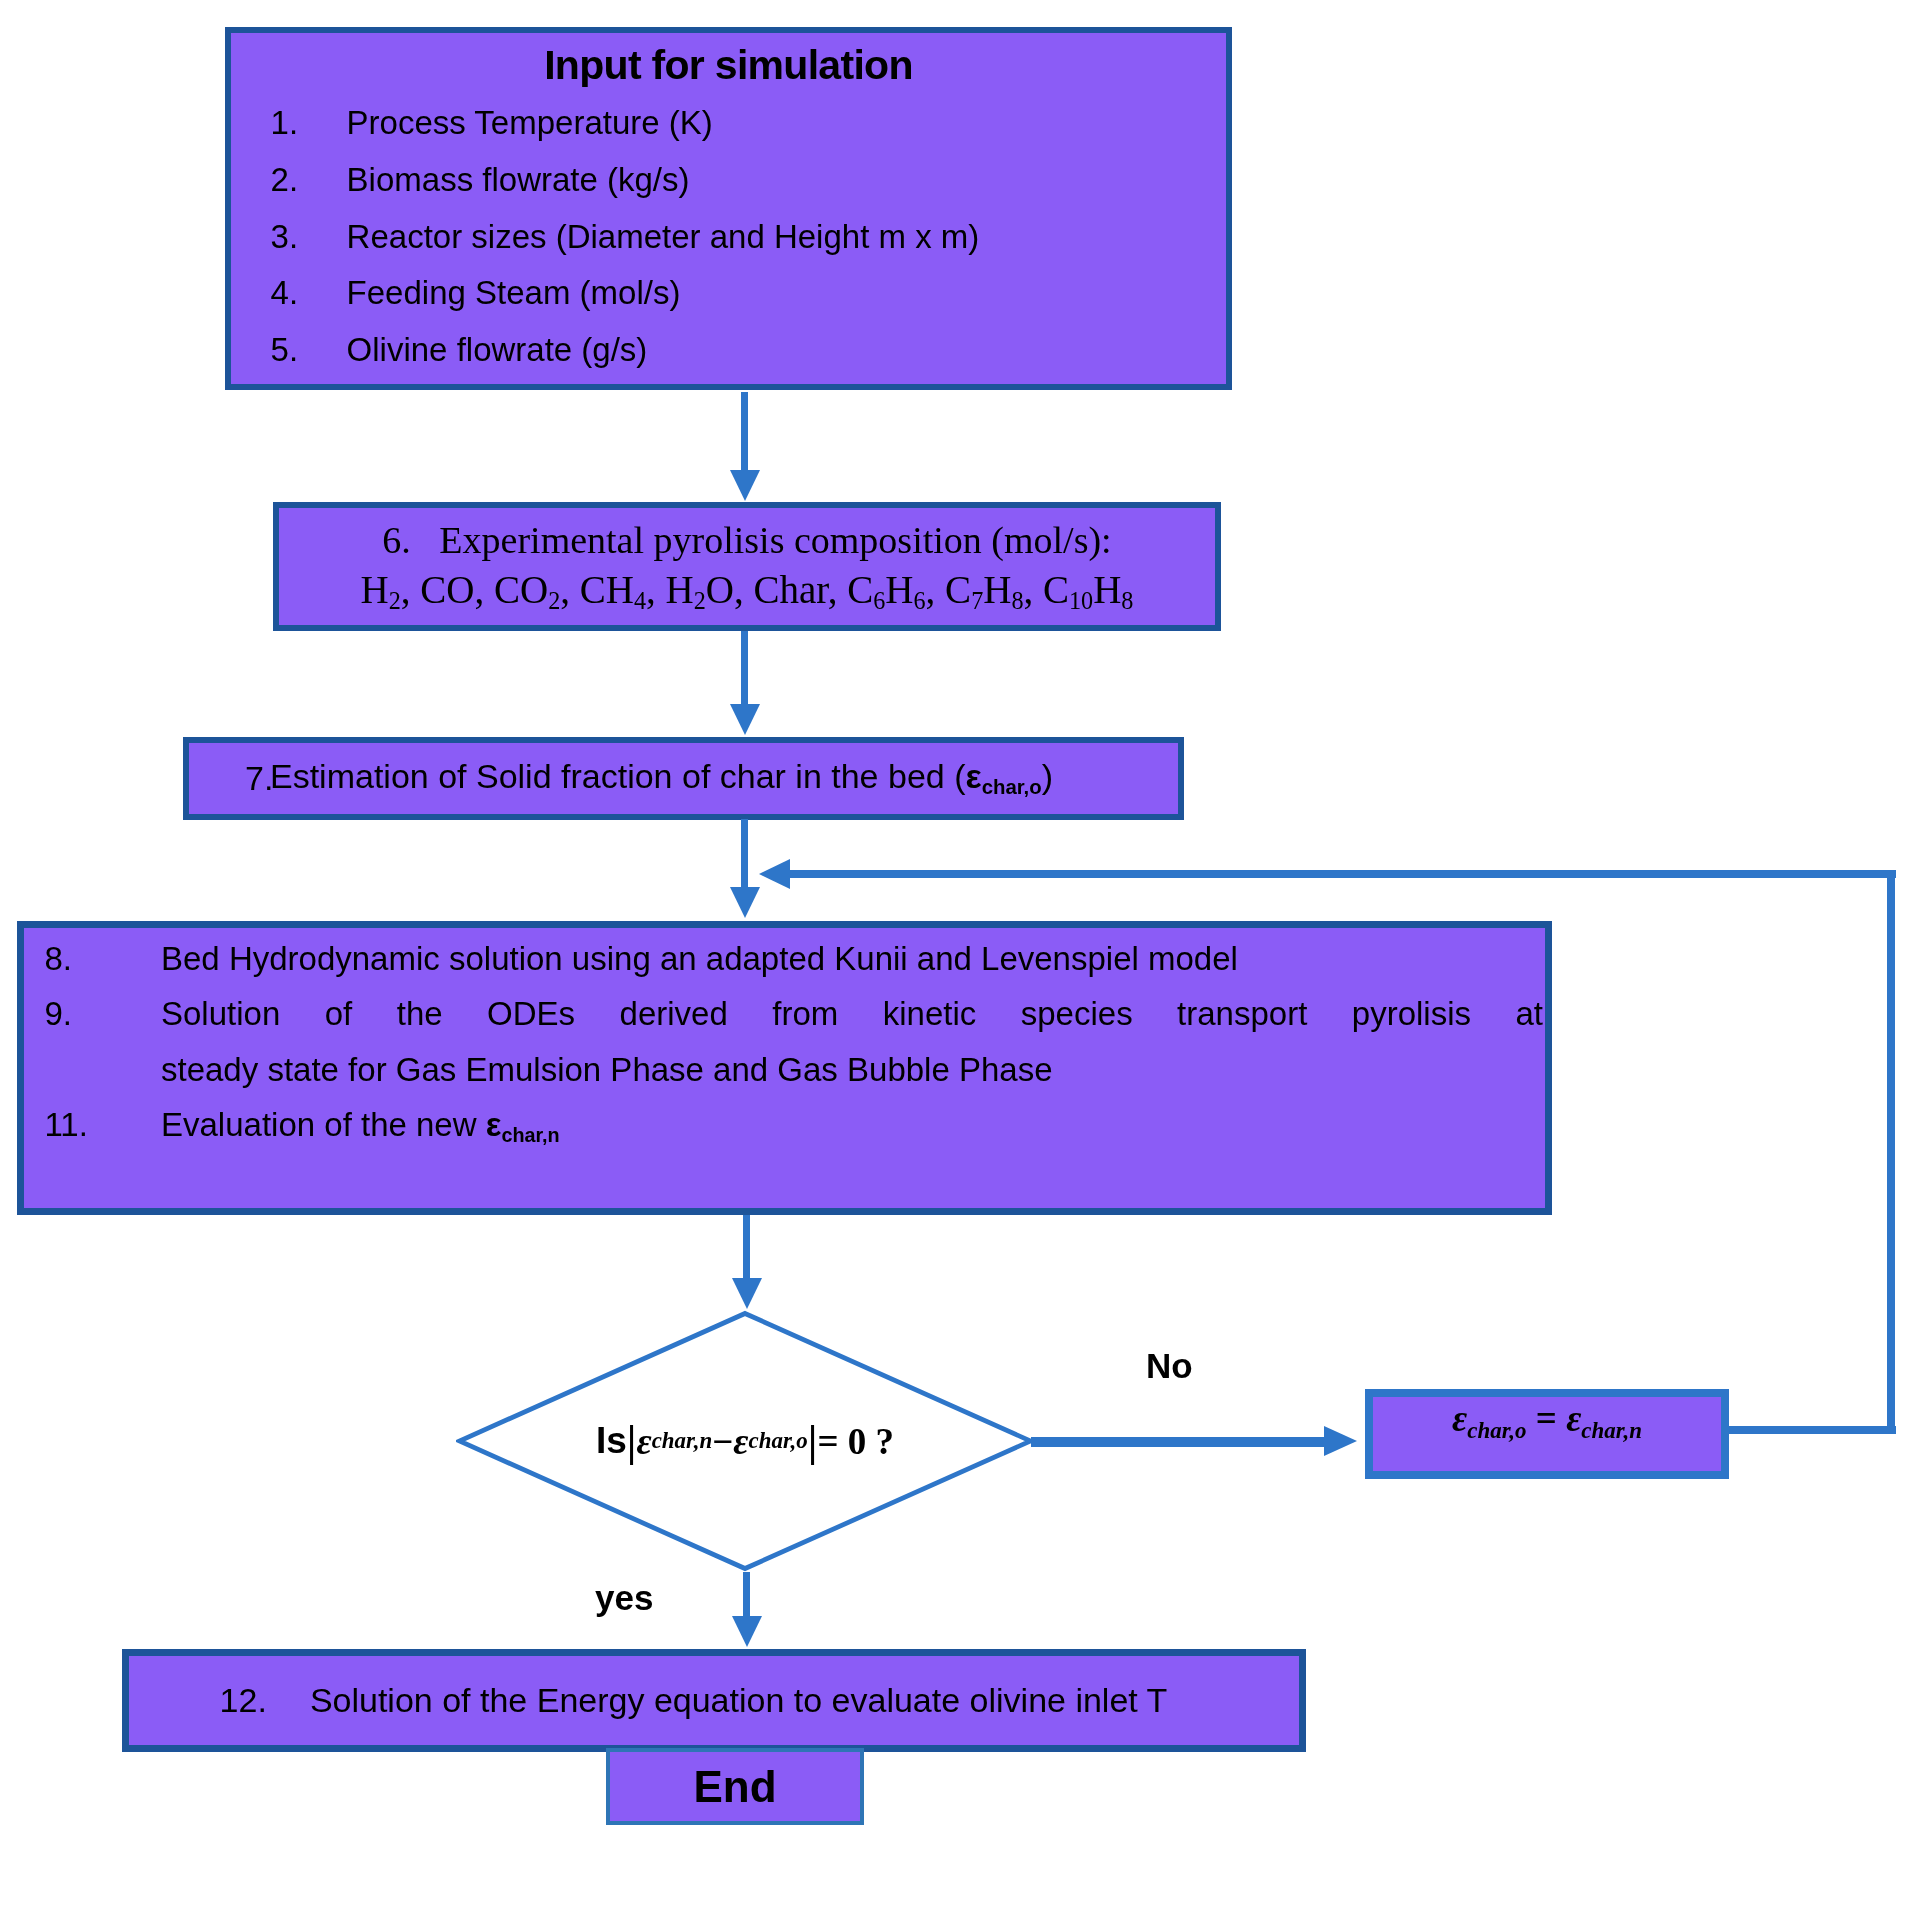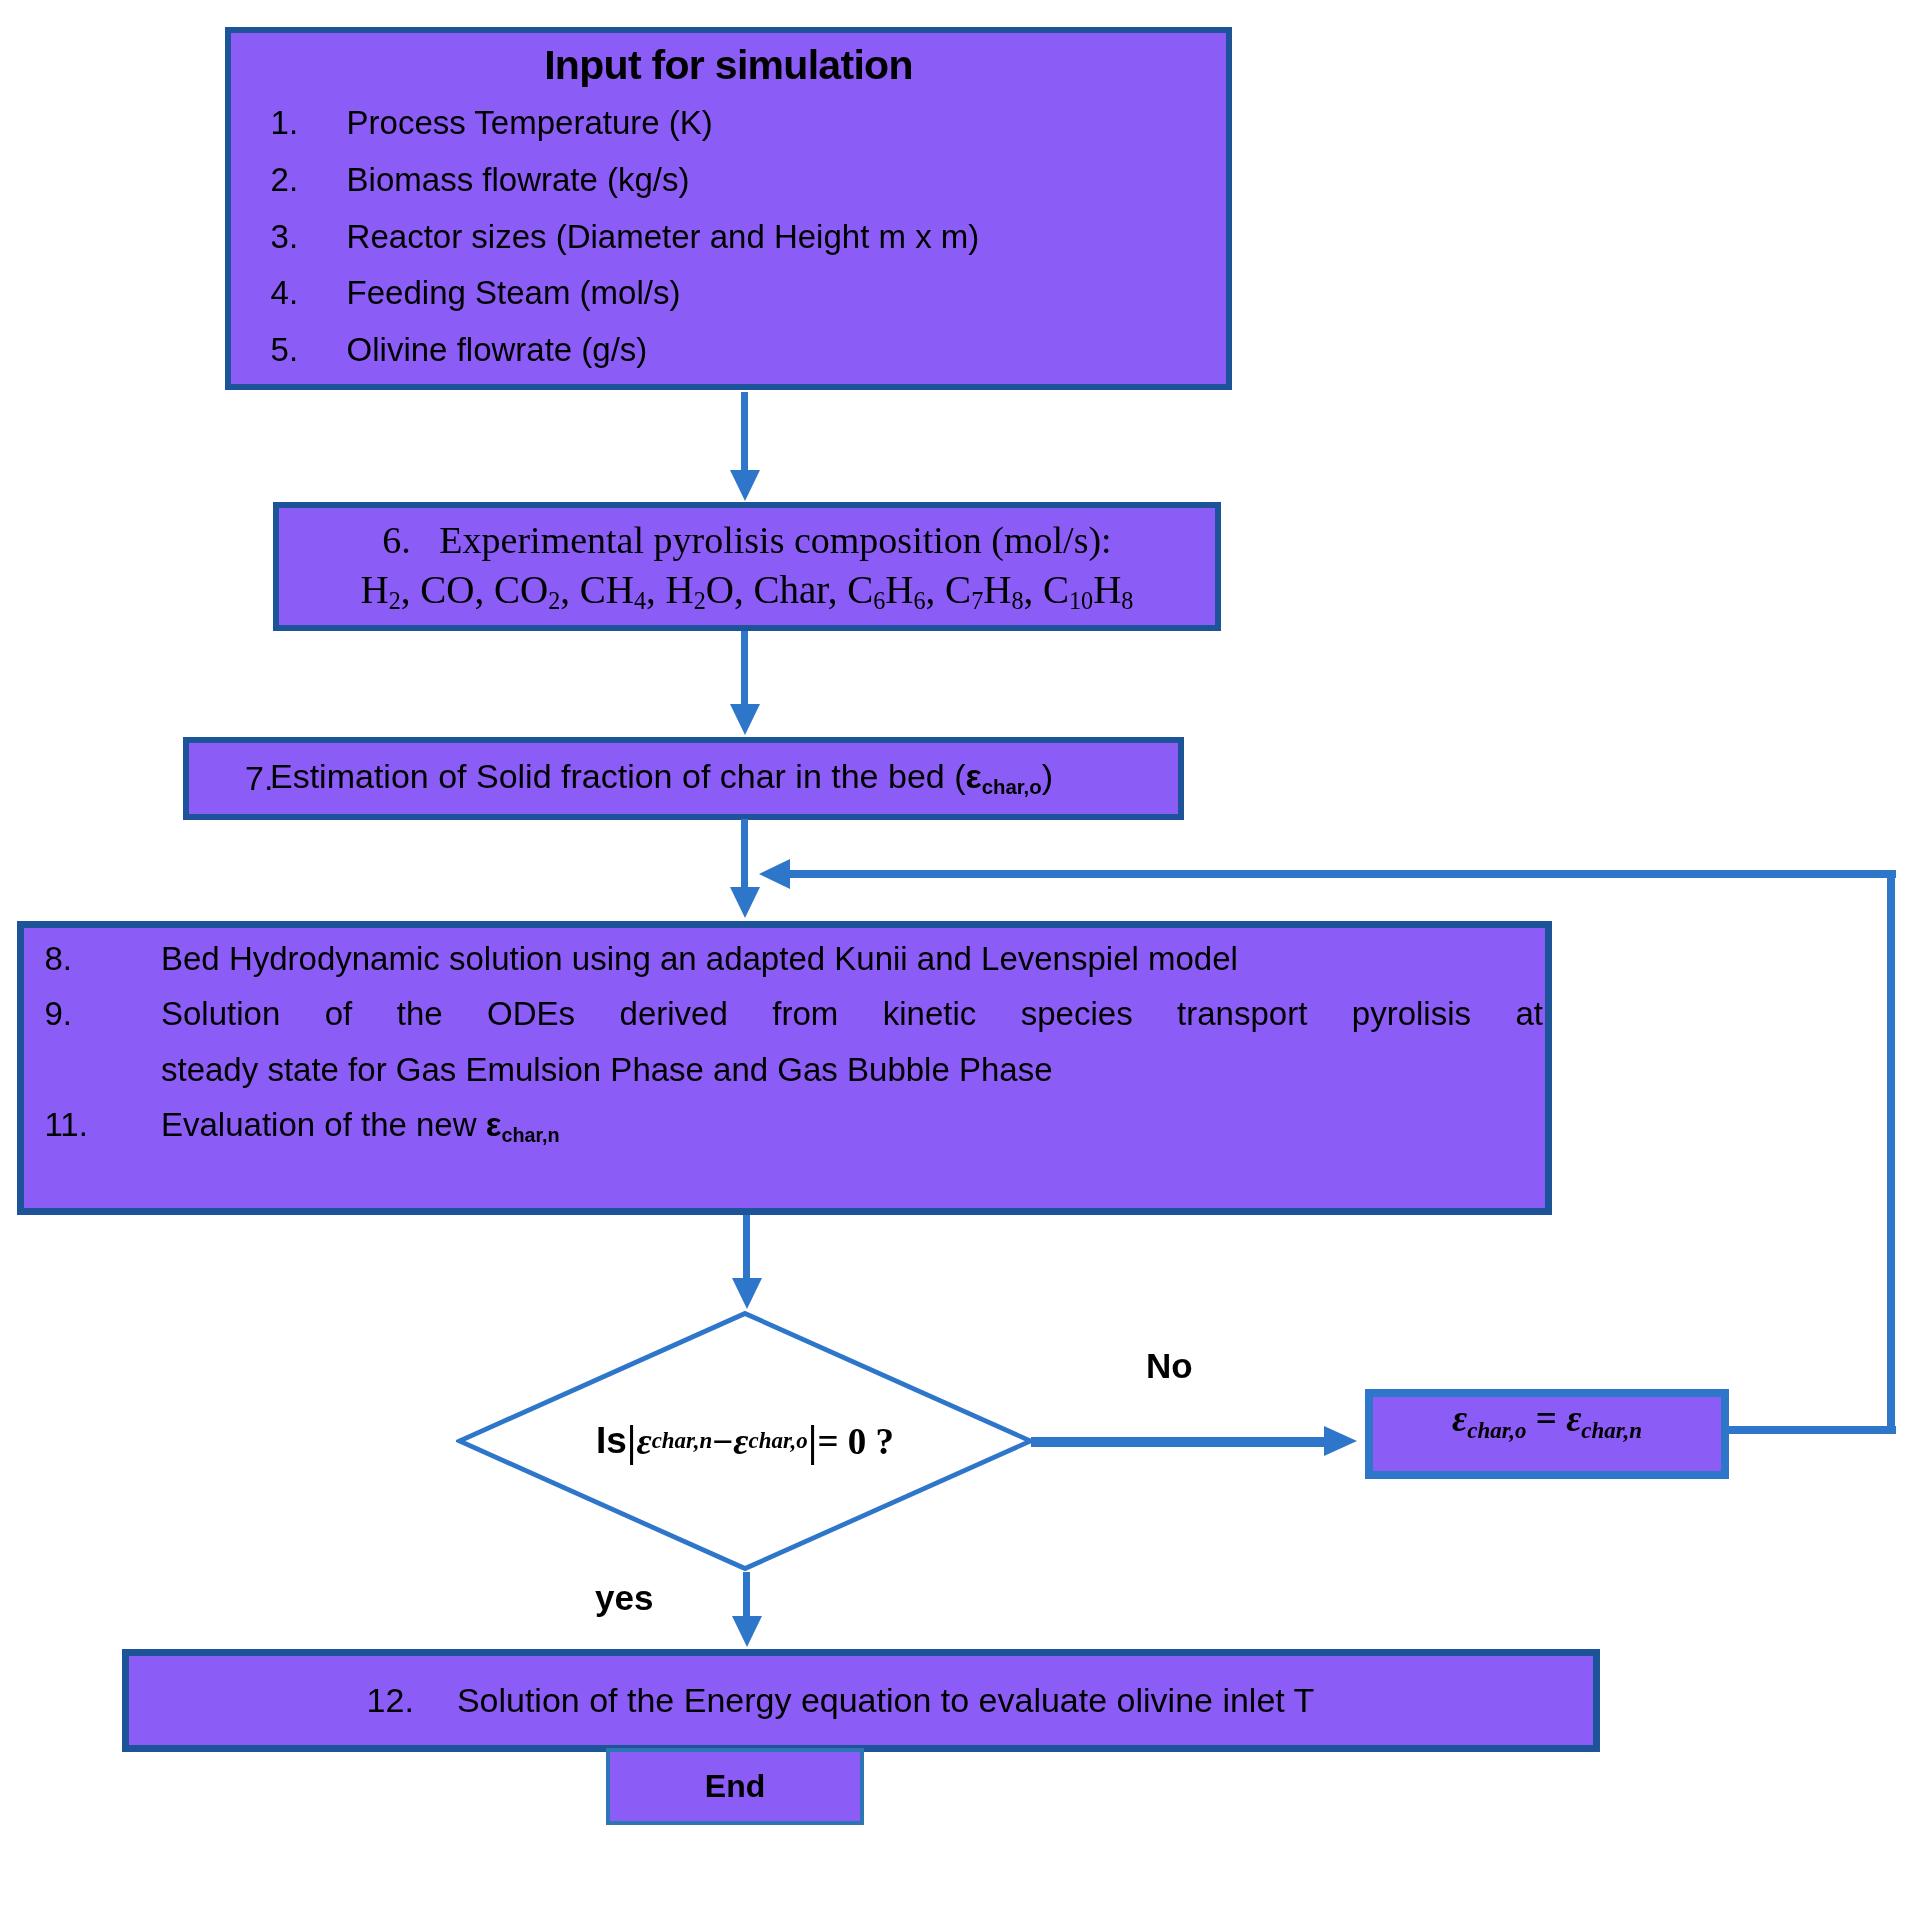--- a/index.html
+++ b/index.html
@@ -38,32 +38,32 @@
   #box-est{left:183px;top:737px;width:1001px;height:83px;
     display:flex;align-items:center;font-size:34px;}
   #box-est .num{width:81px;padding-left:56px;box-sizing:border-box;flex:none;}
   
   #box-loop{left:17px;top:921px;width:1535px;height:294px;border-width:7.5px;padding-top:2.7px;}
   #box-loop .row{font-size:33px;line-height:1.68;}
   #box-loop .num{width:117px;padding-left:20.4px;box-sizing:border-box;flex:none;}
   #box-loop .body{flex:1;padding-right:2px;margin-left:20px;}
   .stretch{text-align:justify;text-align-last:justify;}
   
-  #box-energy{left:122px;top:1649px;width:1478px;height:103px;border-width:7.5px;
+  #box-energy{left:122px;top:1649px;width:1184px;height:103px;border-width:7.5px;
     display:flex;align-items:center;justify-content:center;gap:43px;
     font-size:34px;padding-right:41px;box-sizing:border-box;}
   
   #box-assign{left:1365px;top:1389px;width:364px;height:90px;
     border:8.8px solid var(--accent-blue,#2e76c9);
     display:flex;justify-content:center;font-size:37px;}
   
   #box-end{left:606px;top:1748px;width:258px;height:77px;
     border:4.8px solid var(--end-border,#2e75b6);
     display:flex;align-items:center;justify-content:center;
-    font-weight:bold;font-size:32px;text-align:center;}
+    font-weight:bold;font-size:44px;text-align:center;}
   
   .sub{font-size:62%;vertical-align:-0.25em;}
   .beps{font-weight:bold;}
   .bsub{font-weight:bold;font-size:60%;vertical-align:-0.3em;letter-spacing:0;}
   .meps{font-family:"Liberation Serif",serif;font-style:italic;font-weight:bold;}
   .msub{font-family:"Liberation Serif",serif;font-style:italic;font-weight:bold;
         font-size:62%;vertical-align:-0.32em;}
   .mop{font-family:"Liberation Serif",serif;font-weight:bold;}
   .bar{font-family:"Liberation Serif",serif;font-weight:bold;font-size:118%;}
   .q-is{font-weight:bold;}

